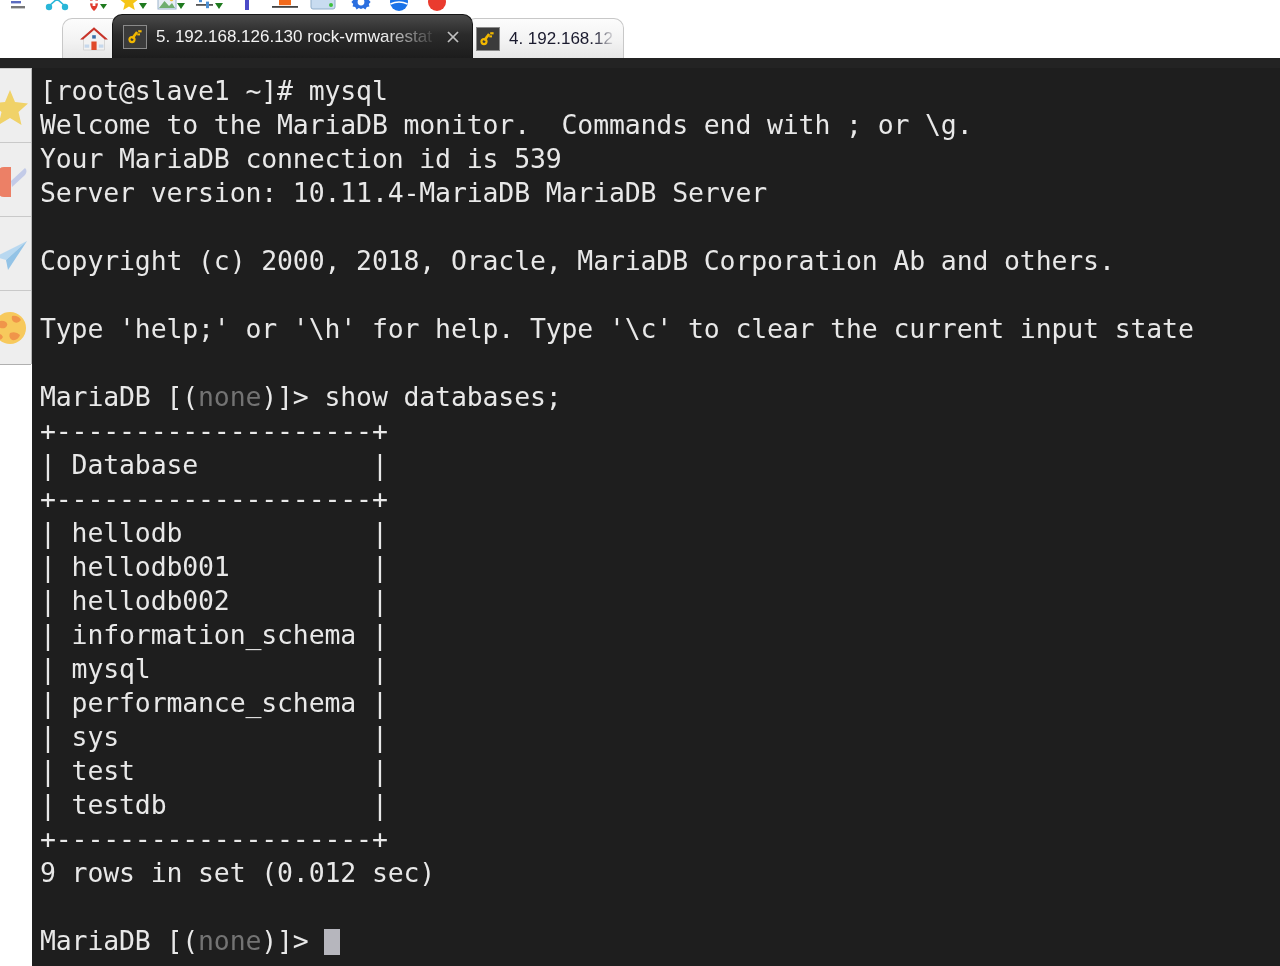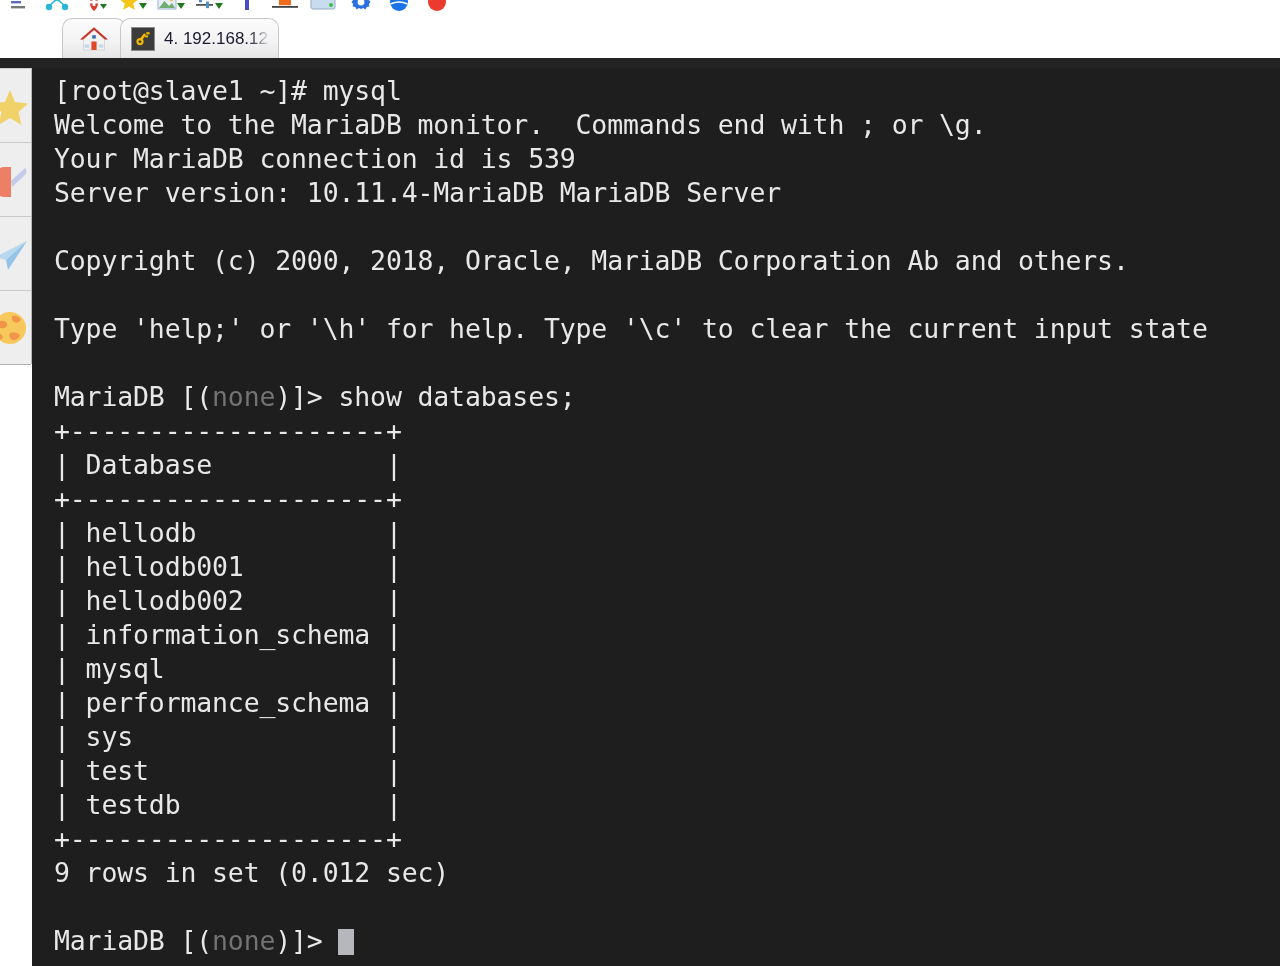--- a/index.html
+++ b/index.html
@@ -118,21 +118,21 @@
   }
   .term-inner {
     padding: 6px 0 0 8px;
     font-family: "DejaVu Sans Mono", "Liberation Mono", monospace;
     font-size: 26.5px;
     line-height: 34px;
     letter-spacing: -0.15px;
     color: #e8e8e8;
     white-space: pre;
   }
-  .term-line { height: 34px; margin-left: 14px; }
+  .term-line { height: 34px; }
   .c-magenta { color: #737373; }
   .cursor {
     display: inline-block;
     width: 16px; height: 26px;
     background: #b6b6bd;
     vertical-align: -5px;
   }
 </style>
 </head>
 <body>
@@ -234,20 +234,36 @@
       <div class="tab home">
         <svg width="30" height="28" viewBox="0 0 30 28">
           <path d="M15 3 L28 14 L25.5 14 L25.5 25 L4.5 25 L4.5 14 L2 14 Z" fill="#f2f2f2" stroke="#cfcfcf" stroke-width="0.8"></path>
           <path d="M15 2.2 L29 14.4 L25.8 14.4 L15 5 L4.2 14.4 L1 14.4 Z" fill="#c9342a"></path>
           <rect x="12.4" y="16.5" width="5.2" height="8.5" fill="#e04a2a"></rect>
           <rect x="13.2" y="10.2" width="3.6" height="3.4" fill="#3a6ea8"></rect>
           <rect x="5.6" y="19.5" width="4.6" height="3.2" fill="#c6d8ec"></rect>
           <rect x="19.8" y="19.5" width="4.6" height="3.2" fill="#c6d8ec"></rect>
         </svg>
       </div>
+        <div class="tab active">
+          <span class="tab-key">
+            <svg width="17" height="17" viewBox="0 0 17 17">
+              <circle cx="5" cy="11.6" r="3.6" fill="#f2b800"></circle>
+              <circle cx="5" cy="11.6" r="1.4" fill="#3b3b3b"></circle>
+              <rect x="6.4" y="3.2" width="2.6" height="8" transform="rotate(37 7.7 7.2)" fill="#f2b800"></rect>
+              <rect x="11.2" y="2.2" width="3.4" height="2.2" fill="#f2b800"></rect>
+              <rect x="10.2" y="5.4" width="2.8" height="2" fill="#f2b800"></rect>
+            </svg>
+          </span>
+          <span class="tab-label">5. 192.168.126.130 rock-vmwarestat</span>
+          <span class="tab-close"><svg width="18" height="18" viewBox="0 0 18 18">
+              <line x1="4" y1="4" x2="14" y2="14" stroke="currentColor" stroke-width="1.7"></line>
+              <line x1="14" y1="4" x2="4" y2="14" stroke="currentColor" stroke-width="1.7"></line>
+            </svg></span>
+        </div>
         <div class="tab">
           <span class="tab-key">
             <svg width="17" height="17" viewBox="0 0 17 17">
               <circle cx="5" cy="11.6" r="3.6" fill="#f2b800"></circle>
               <circle cx="5" cy="11.6" r="1.4" fill="#3b3b3b"></circle>
               <rect x="6.4" y="3.2" width="2.6" height="8" transform="rotate(37 7.7 7.2)" fill="#f2b800"></rect>
               <rect x="11.2" y="2.2" width="3.4" height="2.2" fill="#f2b800"></rect>
               <rect x="10.2" y="5.4" width="2.8" height="2" fill="#f2b800"></rect>
             </svg>
           </span>

